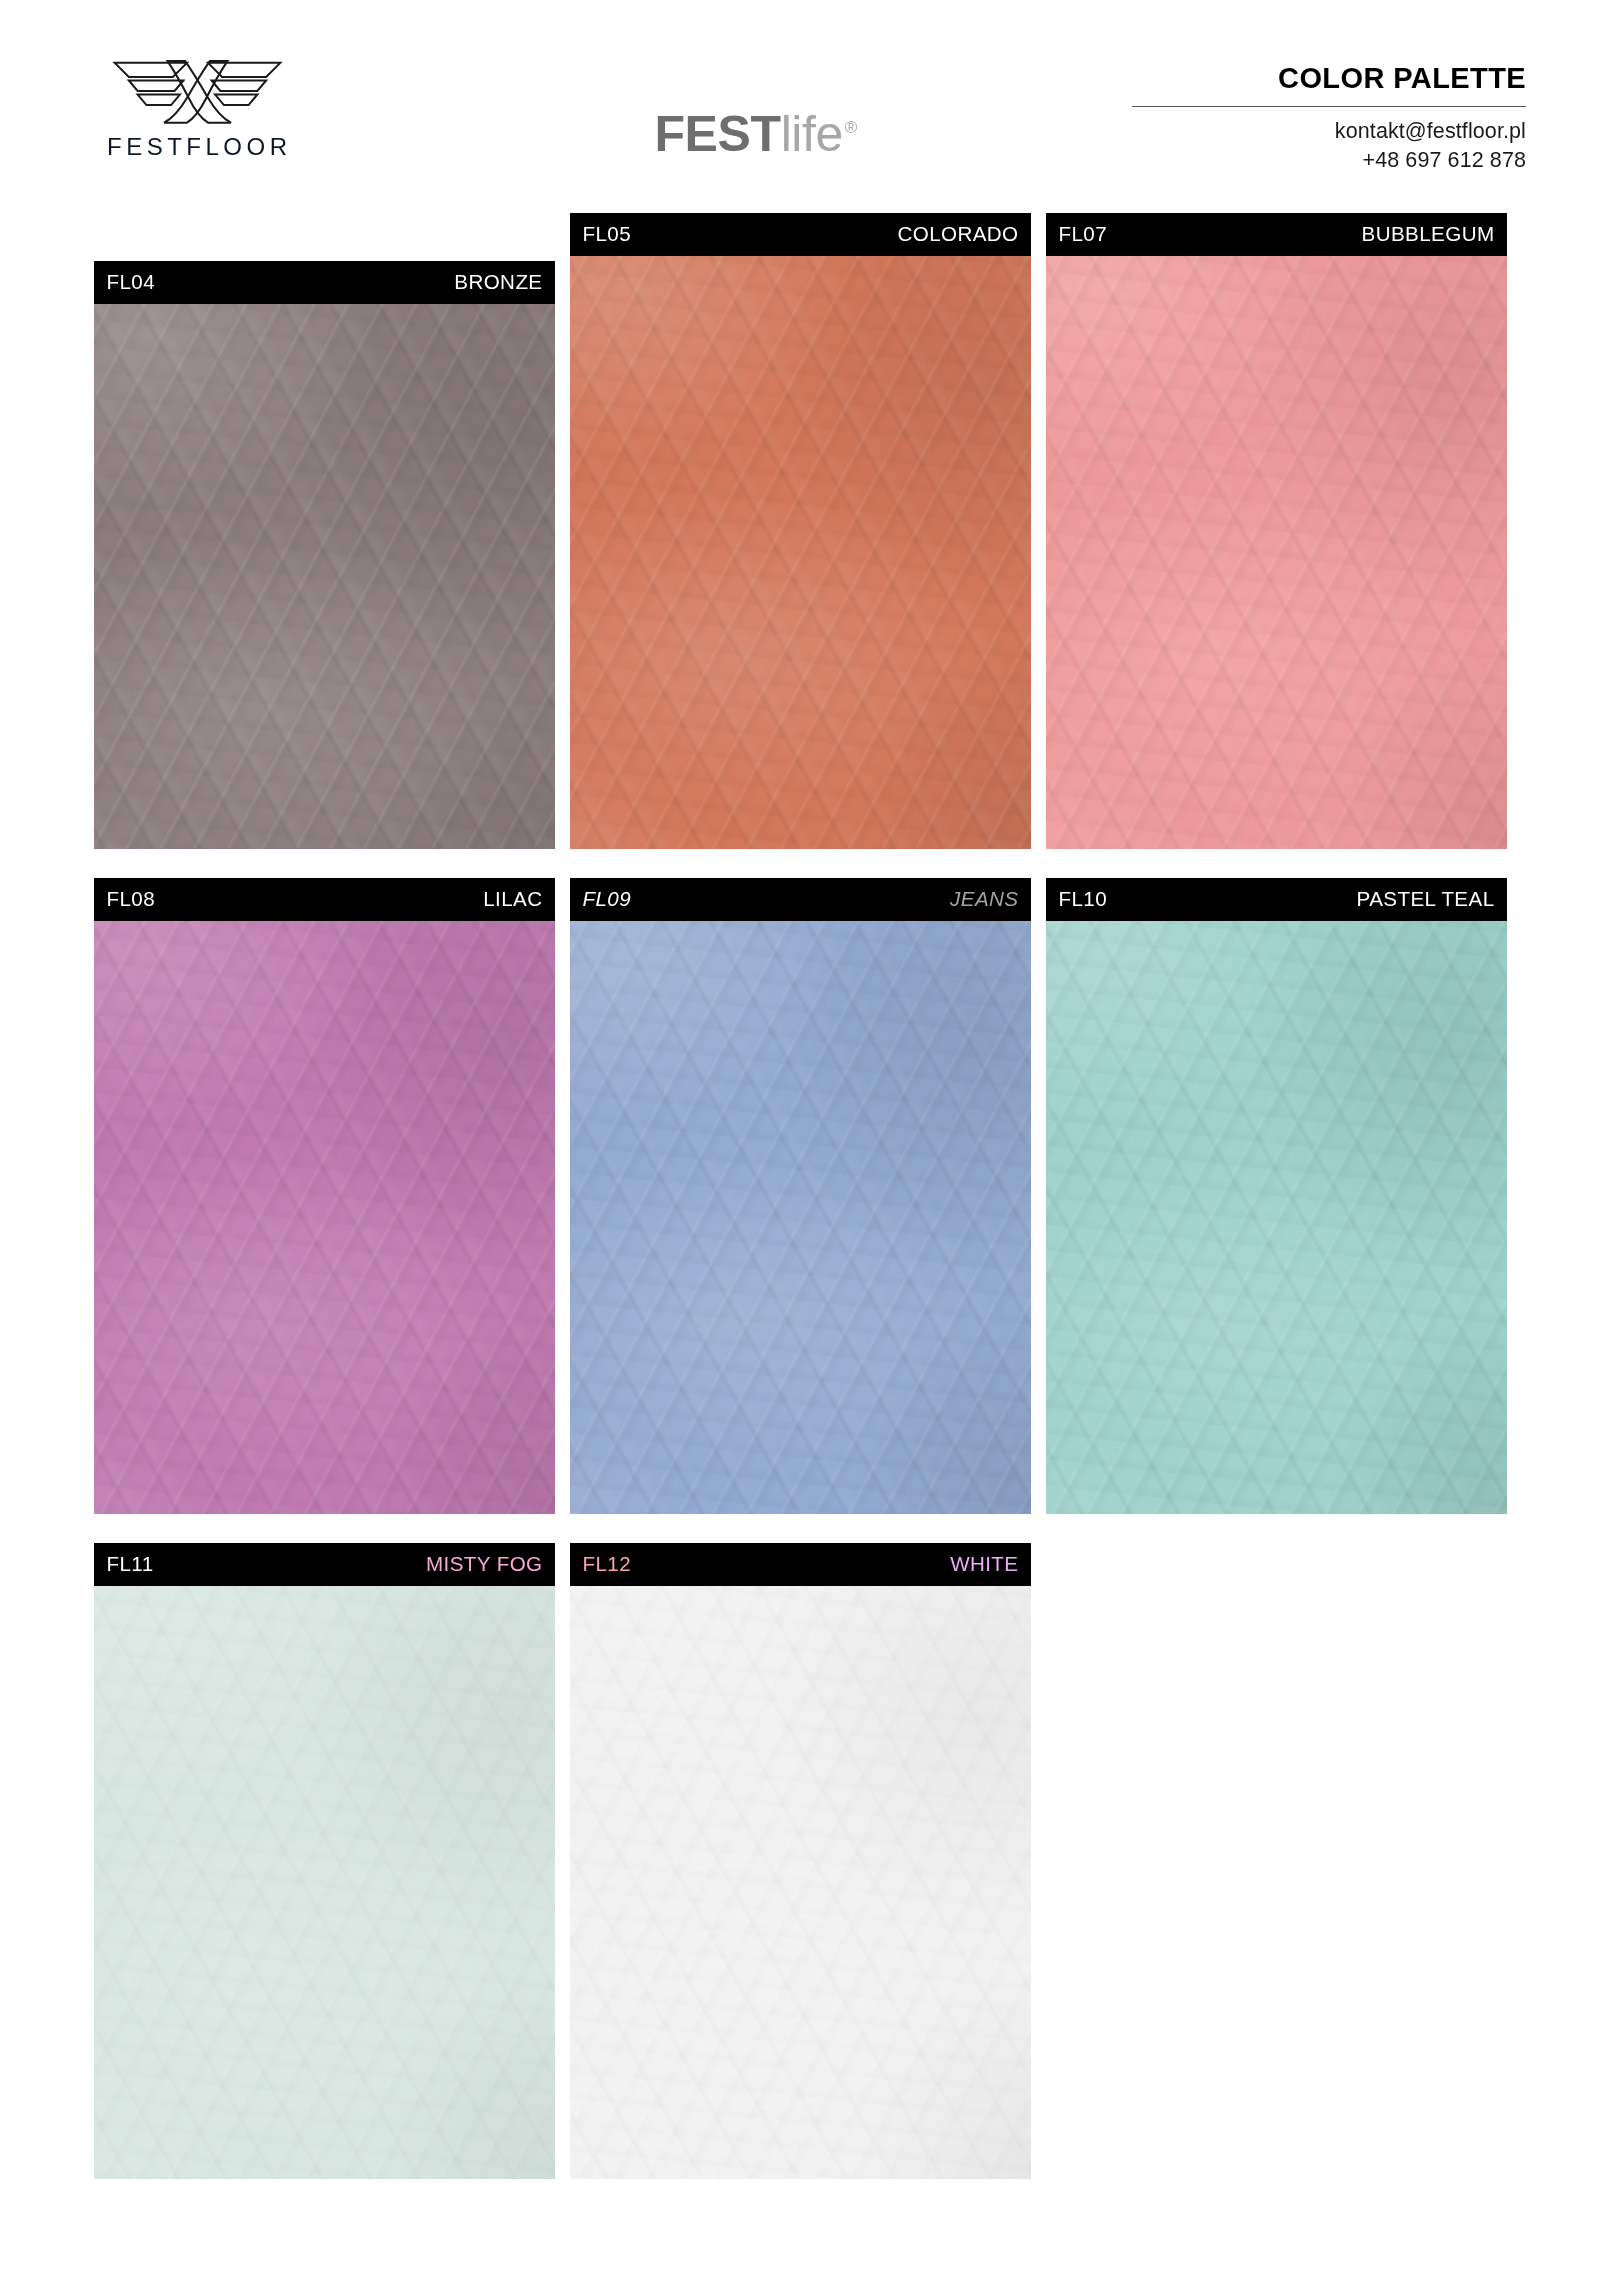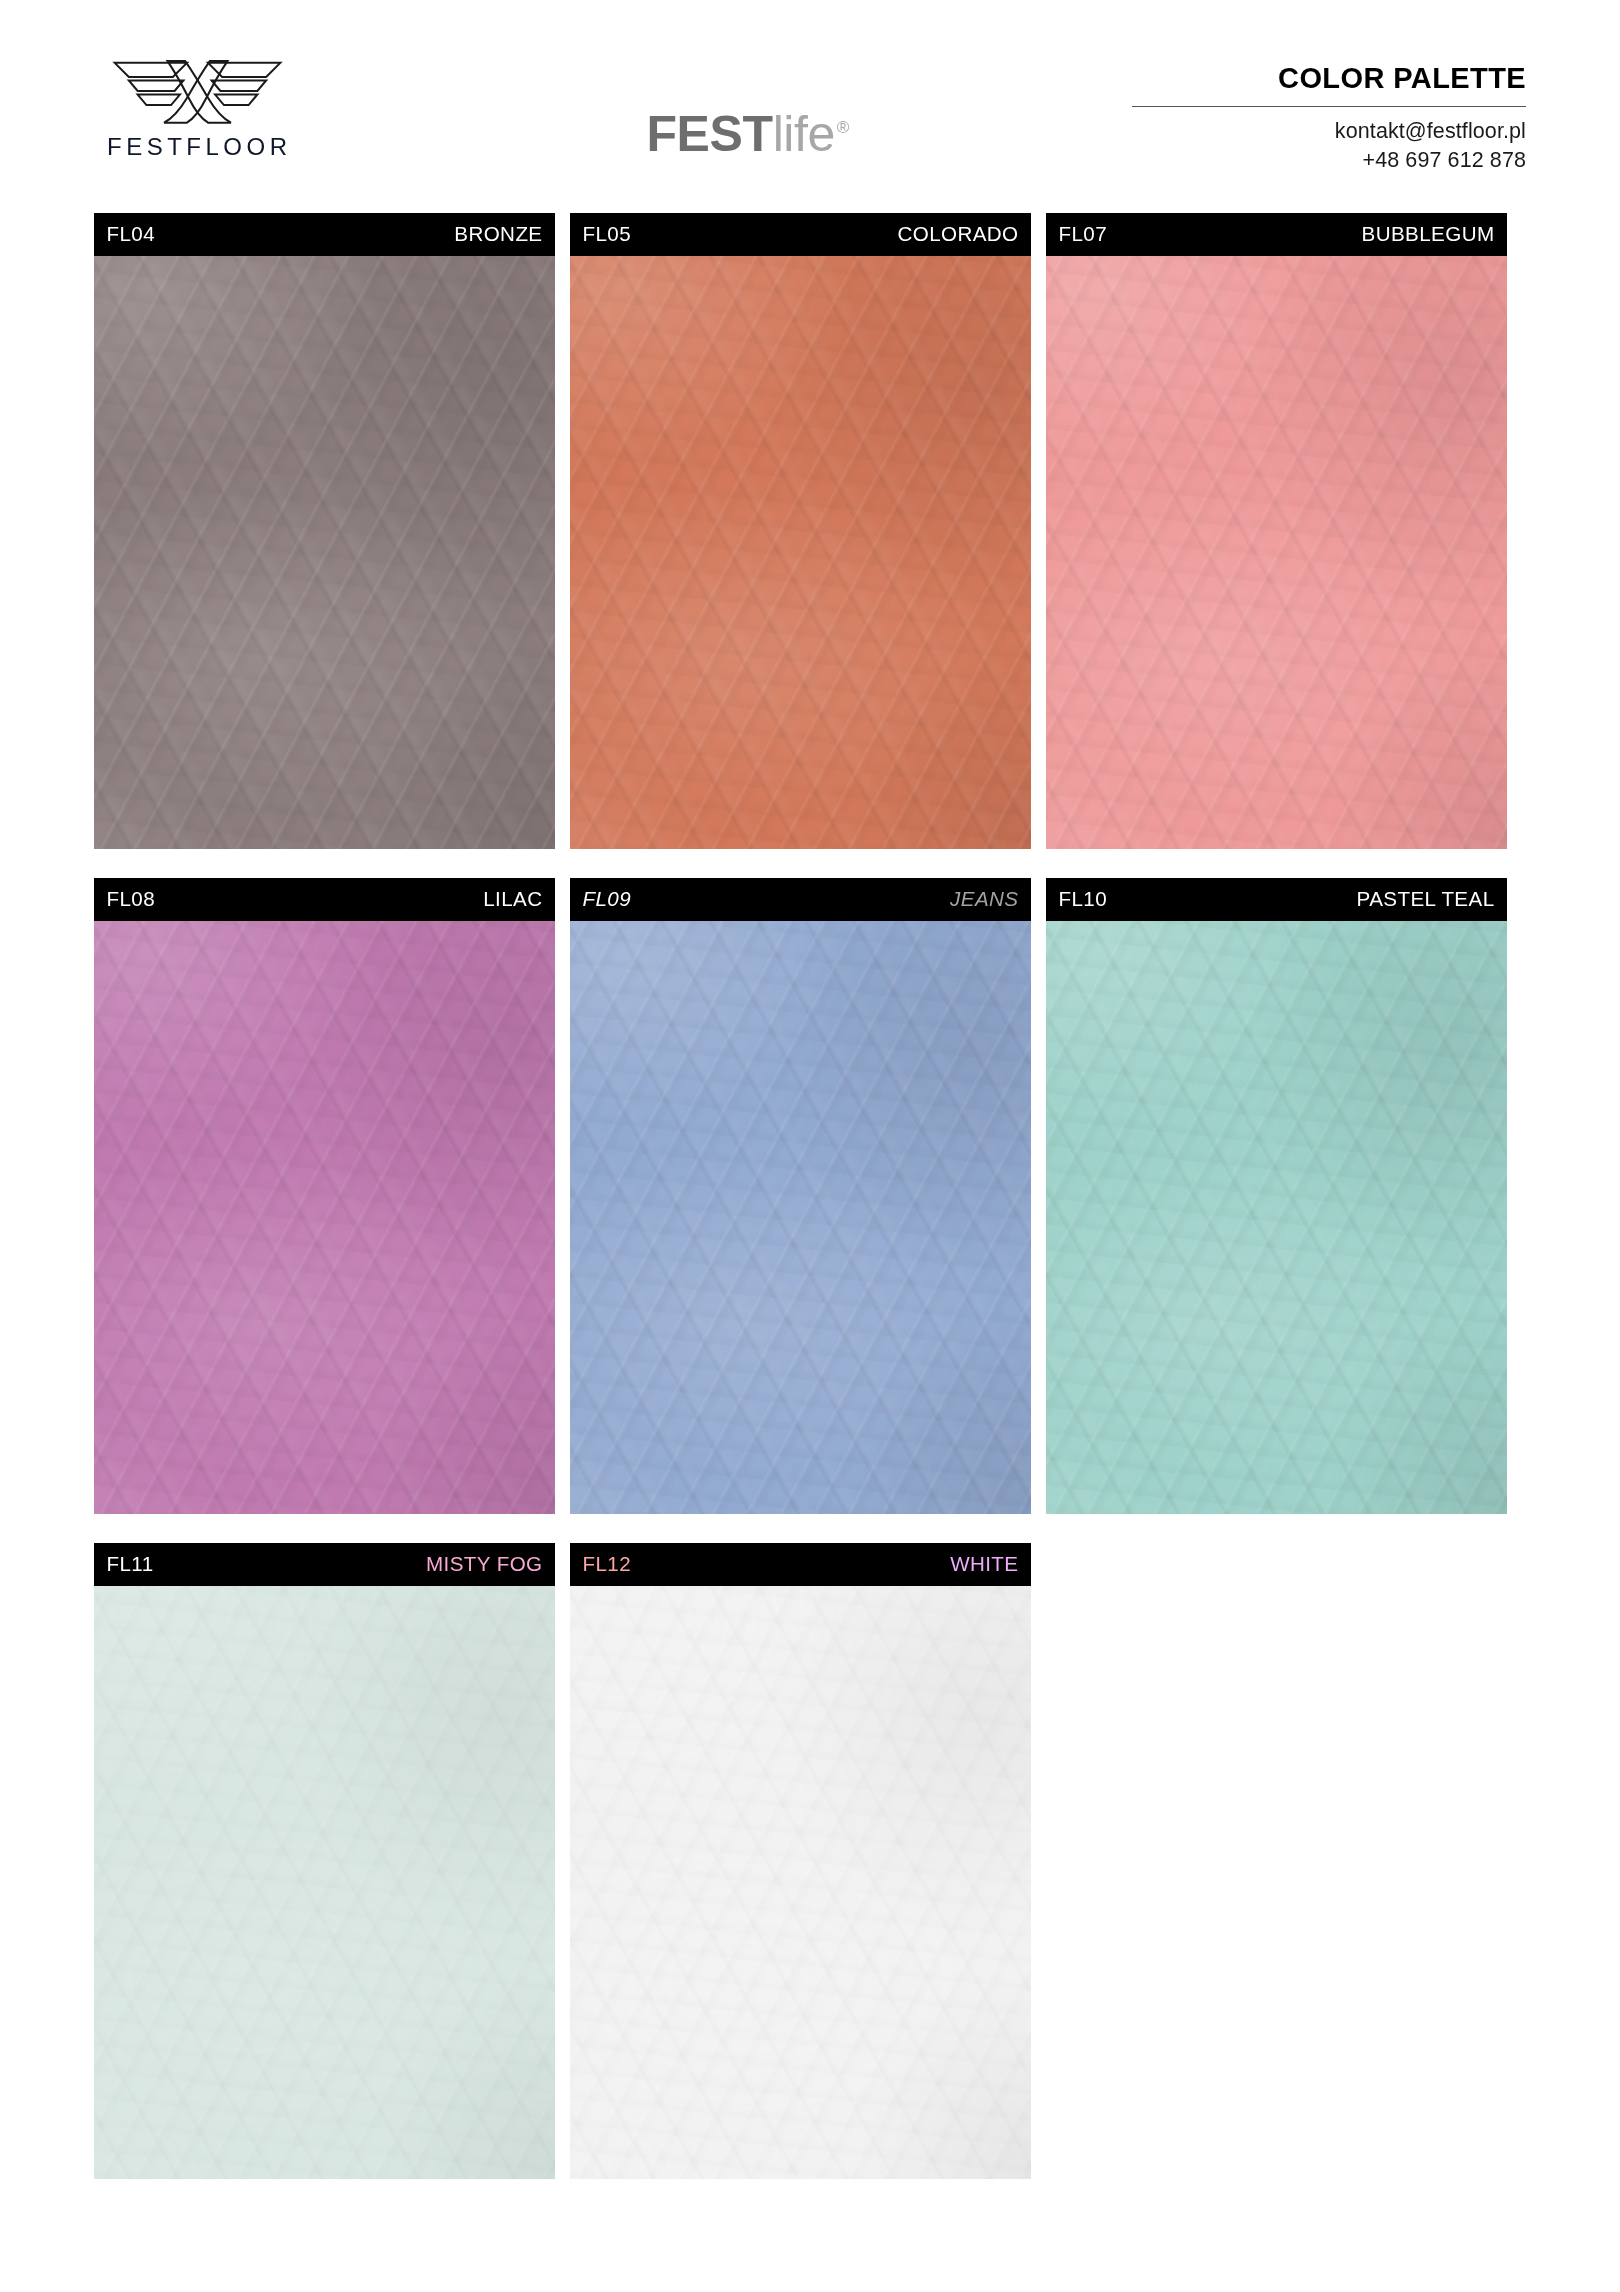--- a/index.html
+++ b/index.html
@@ -46,21 +46,21 @@
     letter-spacing:4.5px;
     color:#0f172a;
     font-weight:400;
     white-space:nowrap;
     text-indent:4.5px;
   }
 
   
   .center-logo {
     position:absolute;
-    left:0; top:109px;
+    left:8px; top:109px;
     width:1494px;
     text-align:center;
     line-height:1;
   }
   .fest-bold {
     font-size:50px;
     font-weight:700;
     color:#6e6e70;
     letter-spacing:-0.4px;
   }
@@ -240,21 +240,21 @@
       <div class="palette-title">COLOR PALETTE</div>
       <div class="title-rule"></div>
       <div class="contact-line">kontakt@festfloor.pl</div>
       <div class="contact-line">+48 697 612 878</div>
     </div>
 
   </div>
 
   <div class="grid" id="swatch-grid">
       <div class="swatch-card tone-dark">
-        <div class="swatch-label" style="background: rgb(0, 0, 0);">
+        <div class="swatch-label" style="background: rgb(0, 0, 0); margin-top: 48px;">
           <span class="swatch-code" style="color: rgb(255, 255, 255);">FL04</span>
           <span class="swatch-name" style="color: rgb(255, 255, 255);">BRONZE</span>
         </div>
         <div class="swatch-fill" style="background-color: rgb(139, 124, 125);"></div>
       </div>
       <div class="swatch-card tone-mid">
         <div class="swatch-label" style="background: rgb(0, 0, 0);">
           <span class="swatch-code" style="color: rgb(255, 255, 255);">FL05</span>
           <span class="swatch-name" style="color: rgb(255, 255, 255);">COLORADO</span>
         </div>

